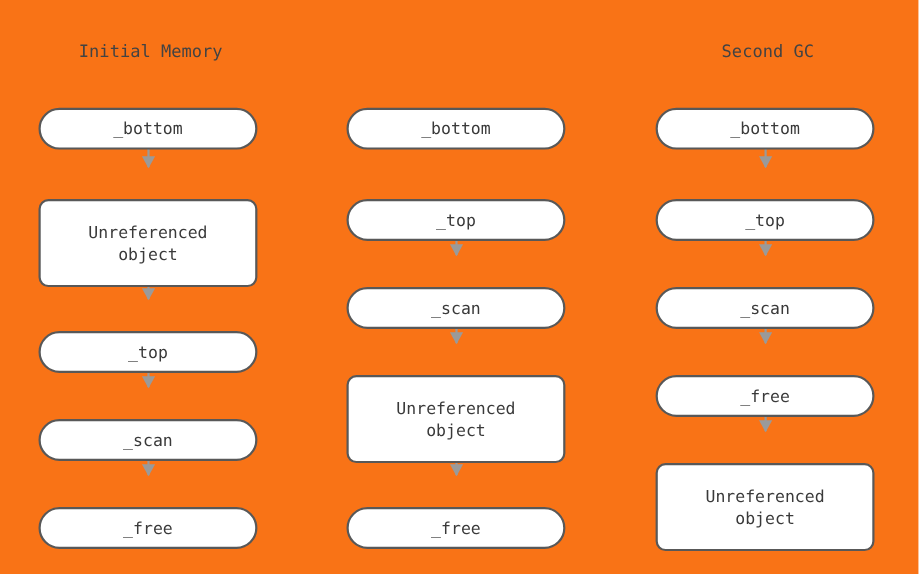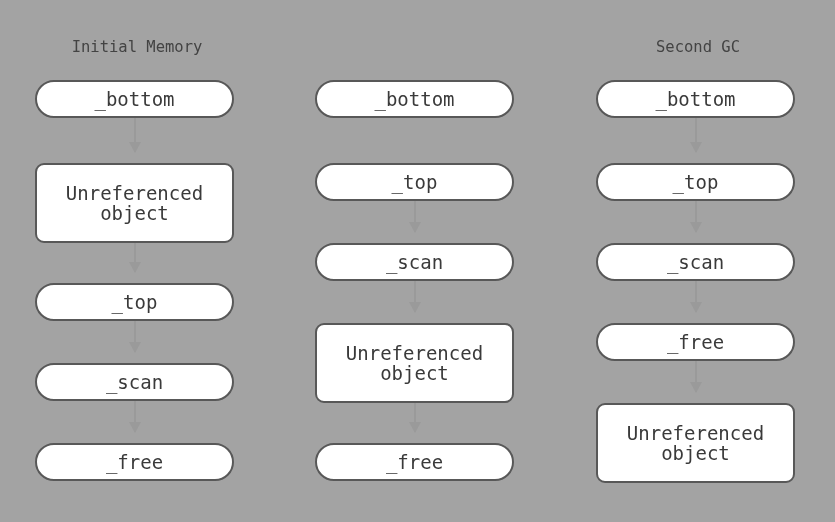--- a/index.html
+++ b/index.html
@@ -44,27 +44,28 @@
   }
 
   .node {
     position: absolute;
     left: 37px;
     width: 199px;
     box-sizing: border-box;
     border: 2px solid #585858;
     background: #ffffff;
     color: #3a3a3a;
-    font-size: 19px;
+    font-size: 15px;
     line-height: 20px;
     display: flex;
     align-items: center;
     justify-content: center;
     text-align: center;
     white-space: pre-line;
+    margin-top: 18px;
   }
 
   .node.oval {
     height: 38px;
     border-radius: 19px;
   }
 
   .node.rect {
     height: 80px;
     border-radius: 9px;
@@ -86,21 +87,21 @@
     width: 0;
     height: 0;
     border-left: 6.5px solid transparent;
     border-right: 6.5px solid transparent;
     border-top: 11px solid #9a9a9a;
   }
 </style>
 </head>
 <body style="background: rgb(255, 255, 255);">
 
-<div id="diagram" style="width: 835px; height: 522px; background: #a3a3a3;">
+<div id="diagram" style="width: 835px; height: 522px; background: #f97316;">
     <div class="column" style="left: -2px;">
       <div class="col-title" style="color: rgb(67, 67, 67);">Initial Memory</div>
       <div class="arrow" style="top: 118px; height: 34px; background: rgb(154, 154, 154);"></div>
       <div class="arrow" style="top: 243px; height: 29px; background: rgb(154, 154, 154);"></div>
       <div class="arrow" style="top: 321px; height: 31px; background: rgb(154, 154, 154);"></div>
       <div class="arrow" style="top: 401px; height: 31px; background: rgb(154, 154, 154);"></div>
       <div class="node oval" style="top: 80px; height: 38px; border-color: rgb(88, 88, 88); background: rgb(255, 255, 255);"><span style="color: rgb(58, 58, 58);">_bottom</span></div>
       <div class="node rect" style="top: 163px; height: 80px; border-color: rgb(88, 88, 88); background: rgb(255, 255, 255);"><span style="color: rgb(58, 58, 58);">Unreferenced
 object</span></div>
       <div class="node oval" style="top: 283px; height: 38px; border-color: rgb(88, 88, 88); background: rgb(255, 255, 255);"><span style="color: rgb(58, 58, 58);">_top</span></div>

